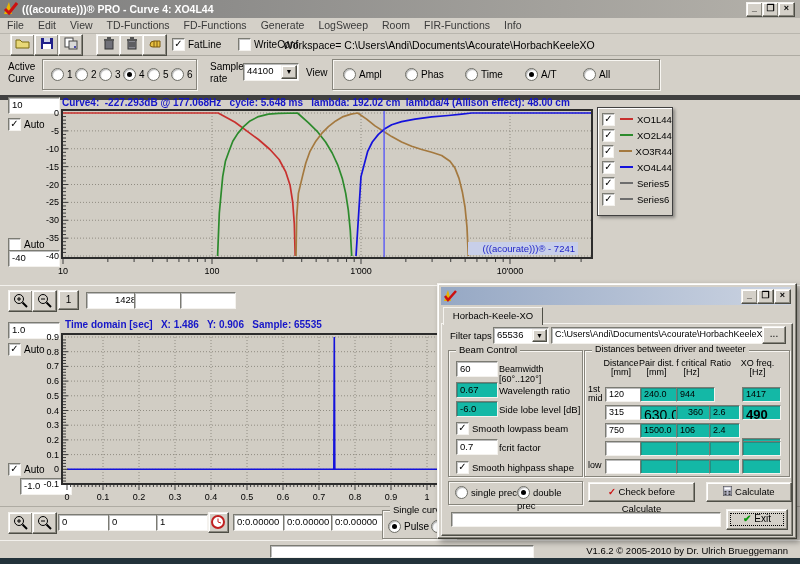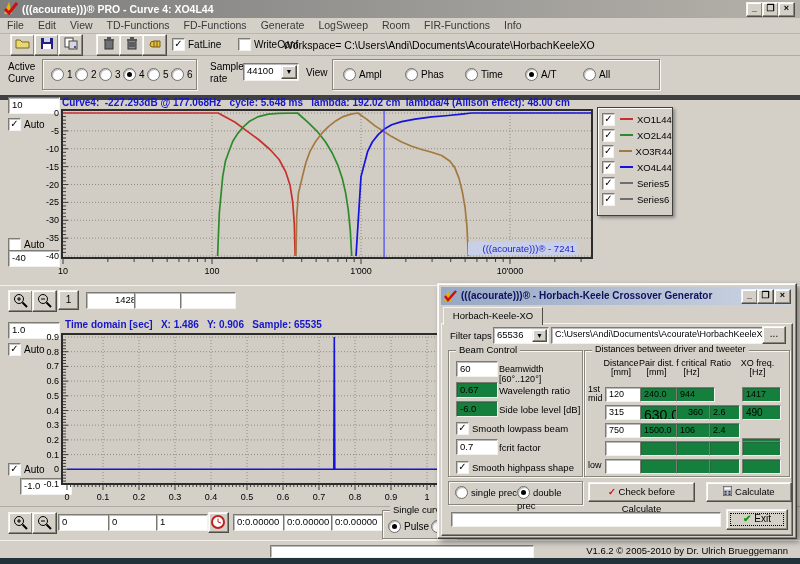--- a/index.html
+++ b/index.html
@@ -5,21 +5,21 @@
   html,body{margin:0;padding:0;background:#808080;}
   #app{position:relative;width:800px;height:564px;background:#d4d0c8;overflow:hidden;
        font-family:"Liberation Sans",sans-serif;font-size:10px;color:#000;}
   .abs{position:absolute;}
   
   .b3{background:#d4d0c8;border:1px solid;border-color:#f5f3ef #4e4e46 #4e4e46 #f5f3ef;
       box-shadow:inset -1px -1px 0 #8a887f,inset 1px 1px 0 #fff;cursor:default;}
   .tbox{background:#fff;border:1px solid;border-color:#7b7b73 #f4f2ee #f4f2ee #7b7b73;
         box-shadow:inset 1px 1px 0 rgba(64,64,64,.35);font-size:9.5px;padding:1px 3px;
         white-space:nowrap;overflow:hidden;}
-  .tbox.ro{background:#15803d;}
+  .tbox.ro{background:#14b8a6;}
   .grp{border:1px solid #87857c;box-shadow:inset 1px 1px 0 #f8f6f2, 1px 1px 0 #f8f6f2;}
   .grp>.legend{position:absolute;top:-7px;left:7px;background:#d4d0c8;padding:0 3px;font-size:9.5px;}
   .cb{display:inline-block;width:11px;height:11px;background:#fff;border:1px solid;
       border-color:#7b7b73 #f4f2ee #f4f2ee #7b7b73;box-shadow:inset 1px 1px 0 rgba(64,64,64,.3);
       font-size:10px;line-height:10px;text-align:center;vertical-align:middle;color:#000;}
   .radio{display:inline-block;width:11px;height:11px;border-radius:50%;background:#fff;
       border:1px solid #6e6e66;box-shadow:inset 1px 1px 1px rgba(0,0,0,.3);vertical-align:middle;position:relative;}
   .radio.sel:after{content:"";position:absolute;left:3px;top:3px;width:5px;height:5px;border-radius:50%;background:#000;}
   .rlab{font-size:10px;vertical-align:middle;margin-left:3px;}
   .pre{white-space:pre;}
@@ -545,21 +545,20 @@
   <div class="abs" style="left:0;top:558px;width:800px;height:6px;background:#22323a;"></div>
 
   <div id="dialog" class="abs">
     <div id="dlg-titlebar" class="abs">
       <span class="abs" style="left:2px;top:2px;">
         <svg width="14" height="14">
             <polygon points="1,12 5,1 8,12" fill="#e8b400"></polygon>
             <path d="M2 7 L5 11 L13 2" stroke="#cc1010" stroke-width="2.5" fill="none"></path>
           </svg>
       </span>
-      <span class="abs" style="left:20px;white-space:nowrap;">(((acourate)))® - Horbach-Keele Crossover Generator</span>
       <span class="abs b3 winbtn" style="left:300px;top:2px;">_</span>
       <span class="abs b3 winbtn" style="left:316px;top:2px;">❐</span>
       <span class="abs b3 winbtn" style="left:333px;top:2px;">×</span>
     </div>
     <div id="dlg-tab" class="abs">Horbach-Keele-XO</div>
     <div id="dlg-page" class="abs"></div>
 
     <span class="abs dlab" style="left:12px;top:46px;z-index:4;">Filter taps</span>
     <div class="abs tbox" style="left:55px;top:43px;width:48px;height:13px;z-index:4;">
       <span>65536</span>
@@ -596,21 +595,21 @@
         <div class="abs sidelab" style="left: 3px; top: 34px;">1st
 mid</div>
         <div class="cellbox tbox" style="left: 20px; top: 36px; width: 32px; height: 11px; font-size: 9px;">120</div>
         <div class="cellbox tbox ro" style="left: 55px; top: 36px; width: 33px; height: 11px; font-size: 9px;">240.0</div>
         <div class="cellbox tbox ro" style="left: 91px; top: 36px; width: 31px; height: 11px; font-size: 9px;">944</div>
         <div class="cellbox tbox ro" style="left: 157px; top: 36px; width: 31px; height: 11px; font-size: 9px;">1417</div>
         <div class="cellbox tbox" style="left: 20px; top: 54px; width: 32px; height: 11px; font-size: 9px;">315</div>
         <div class="cellbox tbox ro" style="left: 55px; top: 54px; width: 33px; height: 11px; font-size: 14px;">630.0</div>
         <div class="cellbox tbox ro" style="left: 91px; top: 54px; width: 31px; height: 11px; font-size: 9px; text-align: center;">360</div>
         <div class="cellbox tbox ro" style="left: 124px; top: 54px; width: 23px; height: 11px; font-size: 9px;">2.6</div>
-        <div class="cellbox tbox ro" style="left: 157px; top: 54px; width: 31px; height: 11px; font-size: 10px;">490</div>
+        <div class="cellbox tbox ro" style="left: 157px; top: 54px; width: 31px; height: 11px; font-size: 13px; font-weight: bold;">490</div>
         <div class="cellbox tbox" style="left: 20px; top: 72px; width: 32px; height: 11px; font-size: 9px;">750</div>
         <div class="cellbox tbox ro" style="left: 55px; top: 72px; width: 33px; height: 11px; font-size: 9px;">1500.0</div>
         <div class="cellbox tbox ro" style="left: 91px; top: 72px; width: 31px; height: 11px; font-size: 9px;">106</div>
         <div class="cellbox tbox ro" style="left: 124px; top: 72px; width: 23px; height: 11px; font-size: 9px;">2.4</div>
         <div class="cellbox tbox ro" style="left: 157px; top: 87px; width: 31px; height: 11px; font-size: 9px;">166</div>
         <div class="cellbox tbox" style="left: 20px; top: 90px; width: 32px; height: 11px; font-size: 9px;"></div>
         <div class="cellbox tbox ro" style="left: 55px; top: 90px; width: 33px; height: 11px; font-size: 9px;"></div>
         <div class="cellbox tbox ro" style="left: 91px; top: 90px; width: 31px; height: 11px; font-size: 9px;"></div>
         <div class="cellbox tbox ro" style="left: 124px; top: 90px; width: 23px; height: 11px; font-size: 9px;"></div>
         <div class="cellbox tbox ro" style="left: 157px; top: 90px; width: 31px; height: 11px; font-size: 9px;"></div>

